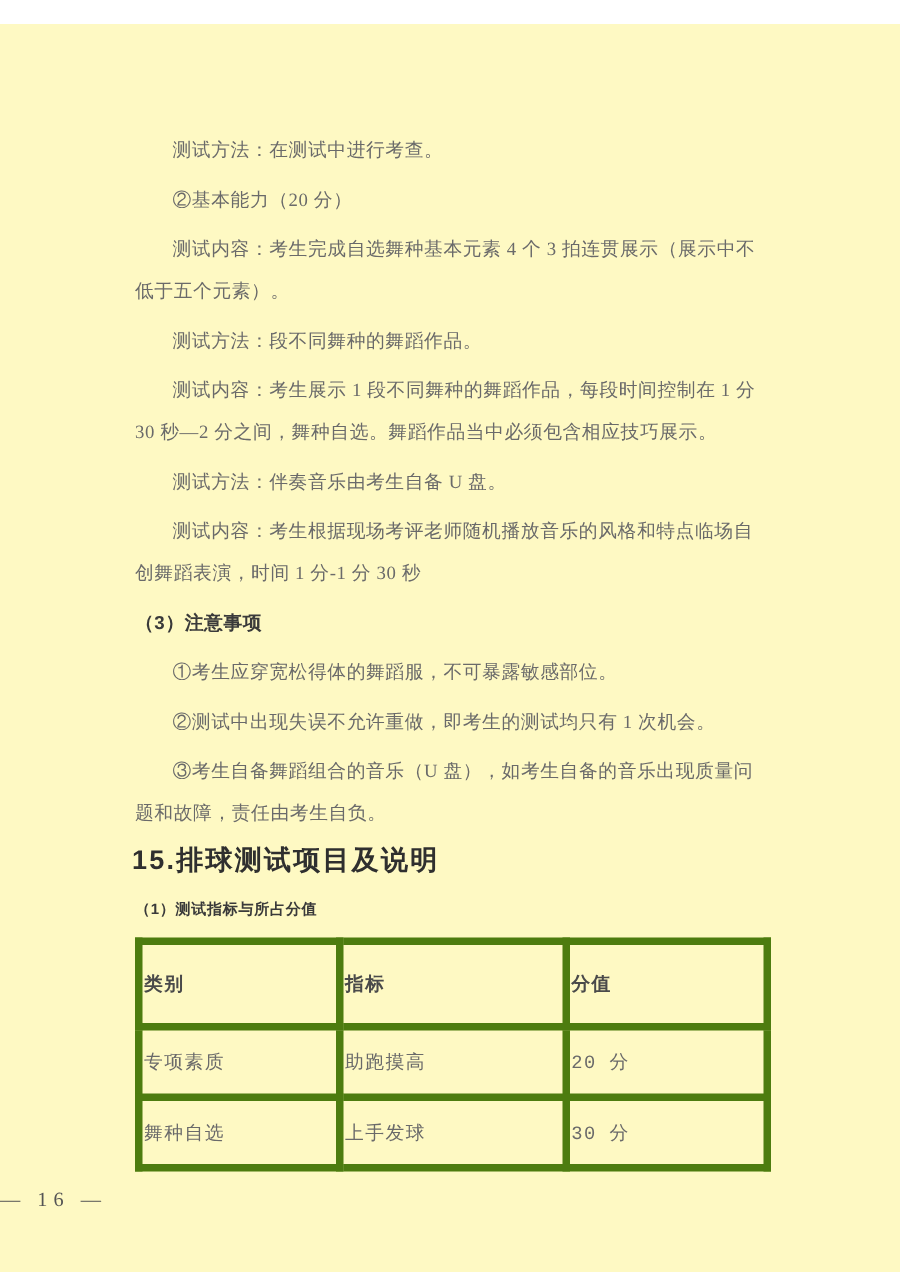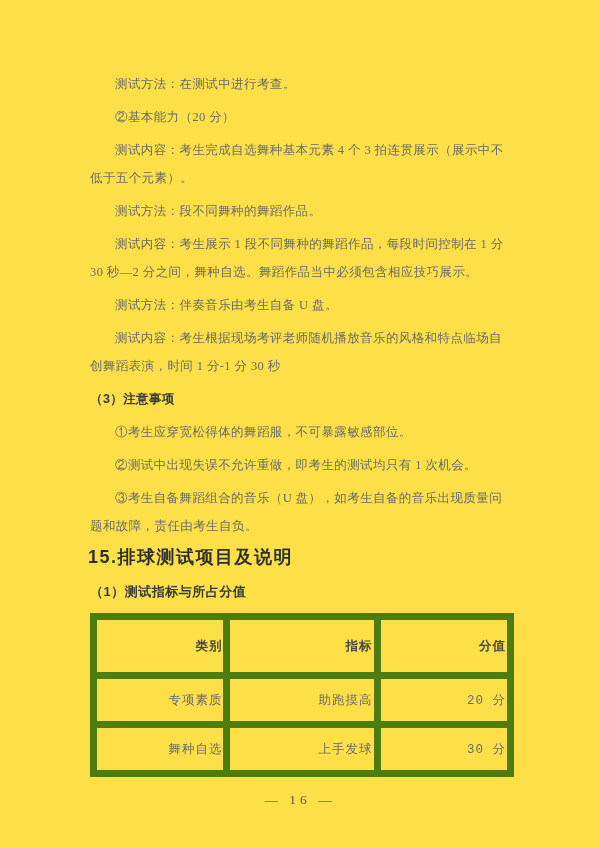--- a/index.html
+++ b/index.html
@@ -10,21 +10,22 @@
   body {
     width: 600px;
     height: 848px;
     position: relative;
     overflow: hidden;
     font-family: "Liberation Serif", serif;
   }
   .page {
     position: absolute;
     inset: 0;
-    background: #fde047;
+    background: #fef9c3;
+    margin-top: 16px;
   }
   .content {
     position: absolute;
     left: 90px;
     top: 70px;
     width: 424px;
   }
   p.para {
     margin: 0 0 5px 0;
     font-size: 12.5px;
@@ -43,35 +44,35 @@
   h1.section-heading {
     margin: 4px 0 14px -2px;
     font-size: 18px;
     font-weight: bold;
     color: #2f2f2f;
     letter-spacing: 1.5px;
     font-family: "Liberation Sans", sans-serif;
   }
   h2.subsection-heading {
     margin: 0 0 12px 0;
-    font-size: 13px;
+    font-size: 10px;
     font-weight: bold;
     color: #3a3a3a;
     letter-spacing: 0.5px;
     font-family: "Liberation Sans", sans-serif;
   }
   table.score-table {
     width: 100%;
     border-collapse: collapse;
     table-layout: fixed;
   }
   table.score-table th,
   table.score-table td {
-    border: 7px solid #4d7c0f;
-    text-align: right;
+    border: 5px solid #4d7c0f;
+    text-align: left;
     vertical-align: middle;
     font-size: 12.5px;
     letter-spacing: 1px;
   }
   table.score-table th {
     height: 50px;
     font-weight: bold;
     color: #4a4a4a;
     font-family: "Liberation Sans", sans-serif;
   }
@@ -81,21 +82,21 @@
     font-family: Liberation Mono, monospace;
   }
   col.c1 { width: 32%; }
   col.c2 { width: 36%; }
   col.c3 { width: 32%; }
   .page-number {
     position: absolute;
     bottom: 40px;
     left: 0;
     width: 100%;
-    text-align: center;
+    text-align: left;
     font-size: 13.5px;
     color: #555555;
     letter-spacing: 4px;
     font-family: "Liberation Serif", serif;
   }
 </style>
 </head>
 <body>
 
 <div class="page">

